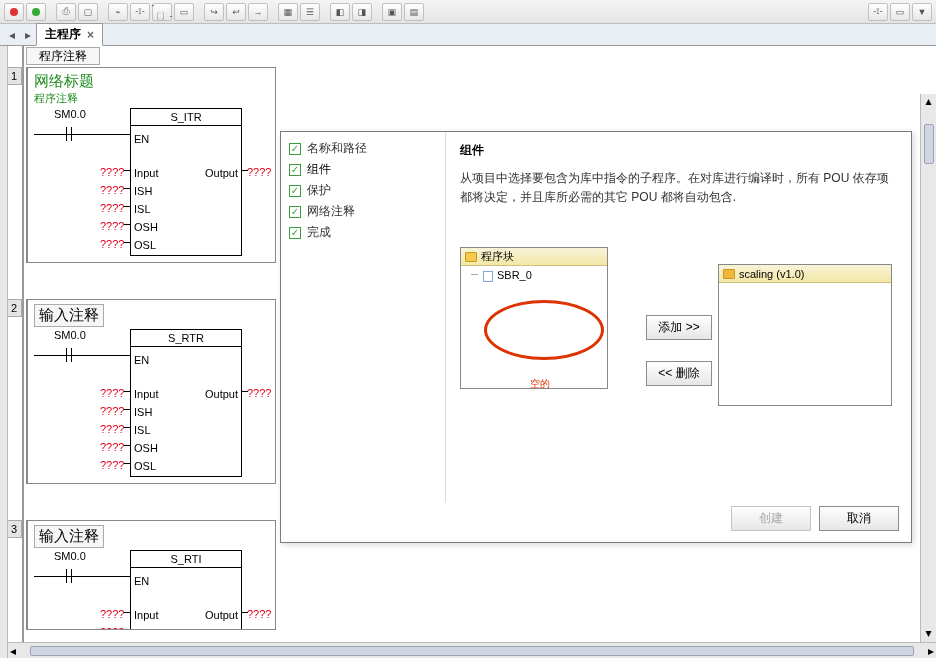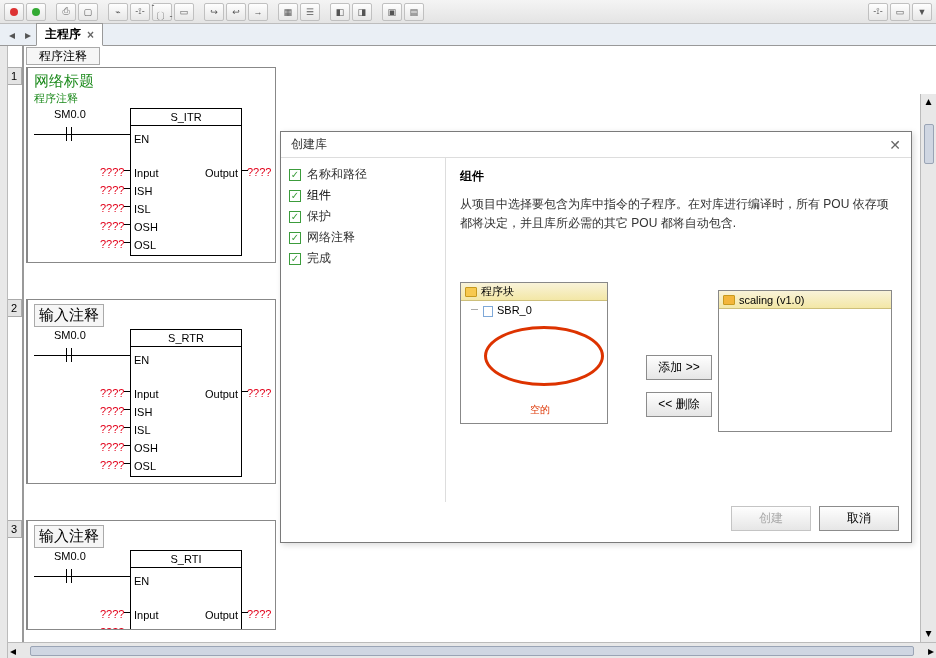--- a/index.html
+++ b/index.html
@@ -252,21 +252,21 @@
     margin:0 0 10px 0; font-size:12px; font-weight:bold;
   }
   .dlg-main .desc{
     color:#333; line-height:1.6; margin-bottom: 20px;
   }
   .list-box{
     position:absolute;
     border:1px solid #888;
     background:#fff;
   }
-  .lb-left{ left:14px; top:124px; width:148px; height:142px; }
+  .lb-left{ left:14px; top:115px; width:148px; height:142px; }
   .lb-right{ left:272px; top:132px; width:174px; height:142px; }
   .lb-hdr{
     height:18px;
     background:linear-gradient(#f9f3d9,#f3e7a6);
     border-bottom:1px solid #cdbf7a;
     display:flex; align-items:center; gap:4px; padding:0 4px;
     font-size:11px;
   }
   .folder-ic{
     width:12px;height:10px;background:#f7c94f;border:1px solid #c79a1e;border-radius:1px;
@@ -289,22 +289,22 @@
     pointer-events:none;
   }
   .annot-text{
     position:absolute;
     color:#d30;
     font-size:10px;
     pointer-events:none;
   }
   .mid-btns{
     position:absolute;
-    left:200px; top:197px;
-    display:flex; flex-direction:column; gap:12px;
+    left:200px; top:183px;
+    display:flex; flex-direction:column; gap:21px;
   }
   .win-btn{
     min-width:66px;
     padding: 3px 8px;
     background:linear-gradient(#fefefe,#e6e6e6);
     border:1px solid #8c8c8c;
     cursor:pointer;
     font-size:12px;
     text-align:center;
   }
@@ -513,24 +513,20 @@
     <span style="margin-top:auto; margin-bottom:2px;">▾</span>
   </div>
 </div>
 
 <div class="watermark">
   <span class="cn">西门子工业技术支持</span>
   <span>support.industry.siemens.com/cs</span>
 </div>
 
 <div class="dialog">
-  <div class="dlg-title">
-    <span>创建库</span>
-    <span class="x">✕</span>
-  </div>
   <div class="dlg-body">
     <div class="dlg-nav">
       <div class="nav-item">
           <span class="chk">✓</span>
           <span class="label">名称和路径</span>
         </div>
       <div class="nav-item current">
           <span class="chk">✓</span>
           <span class="label">组件</span>
         </div>

